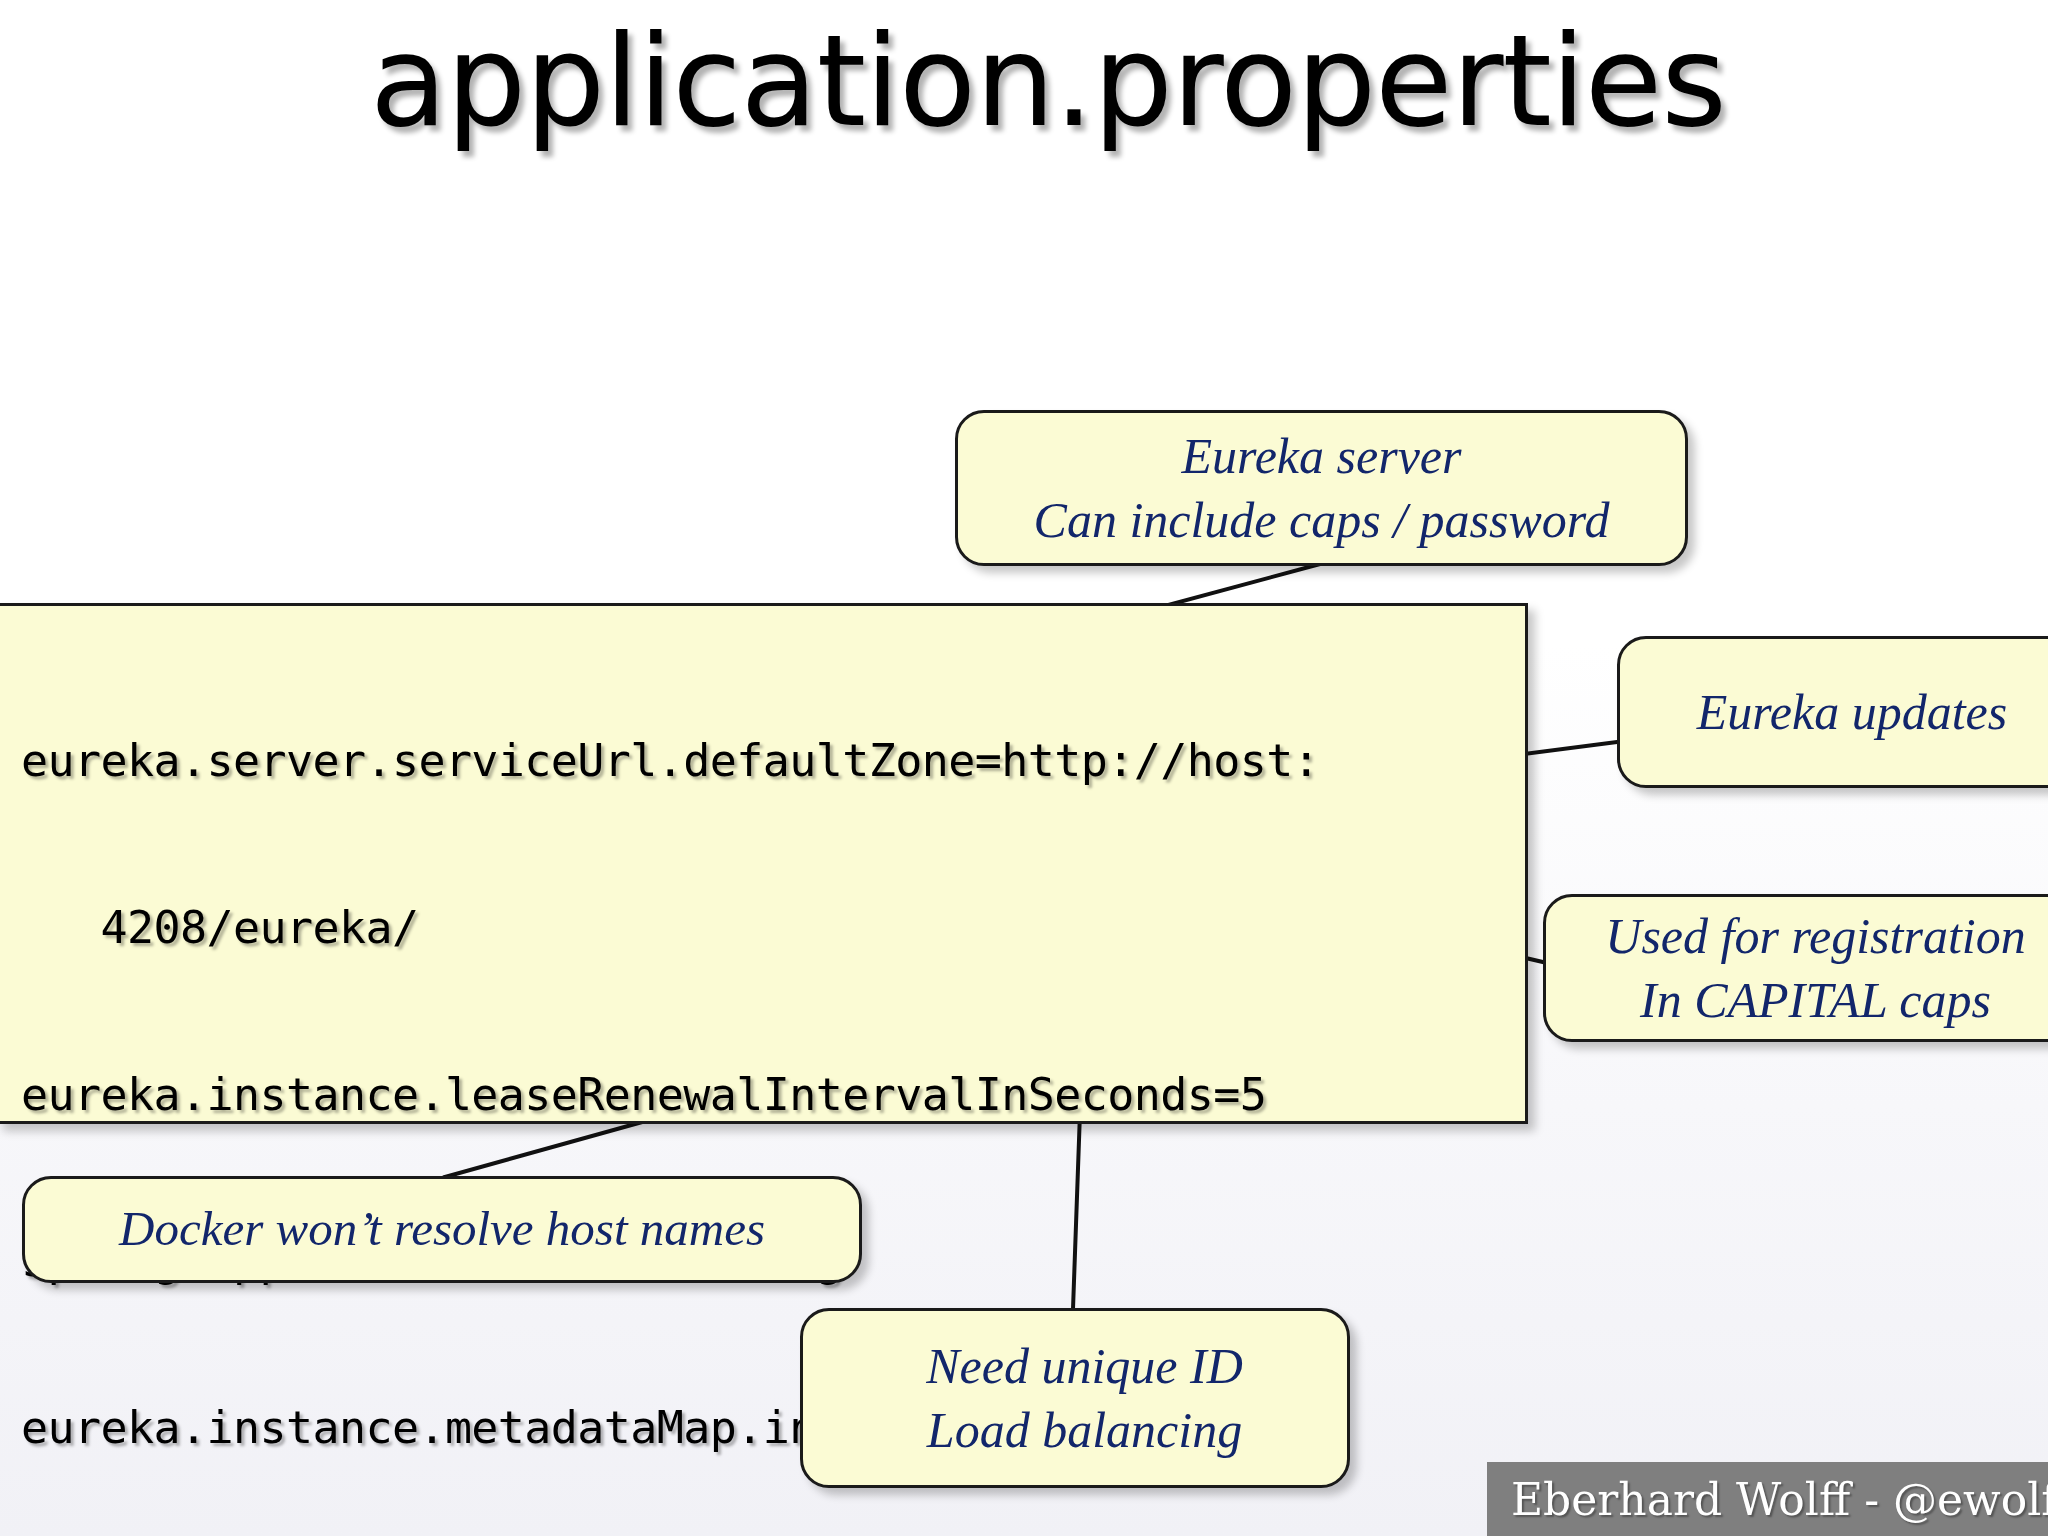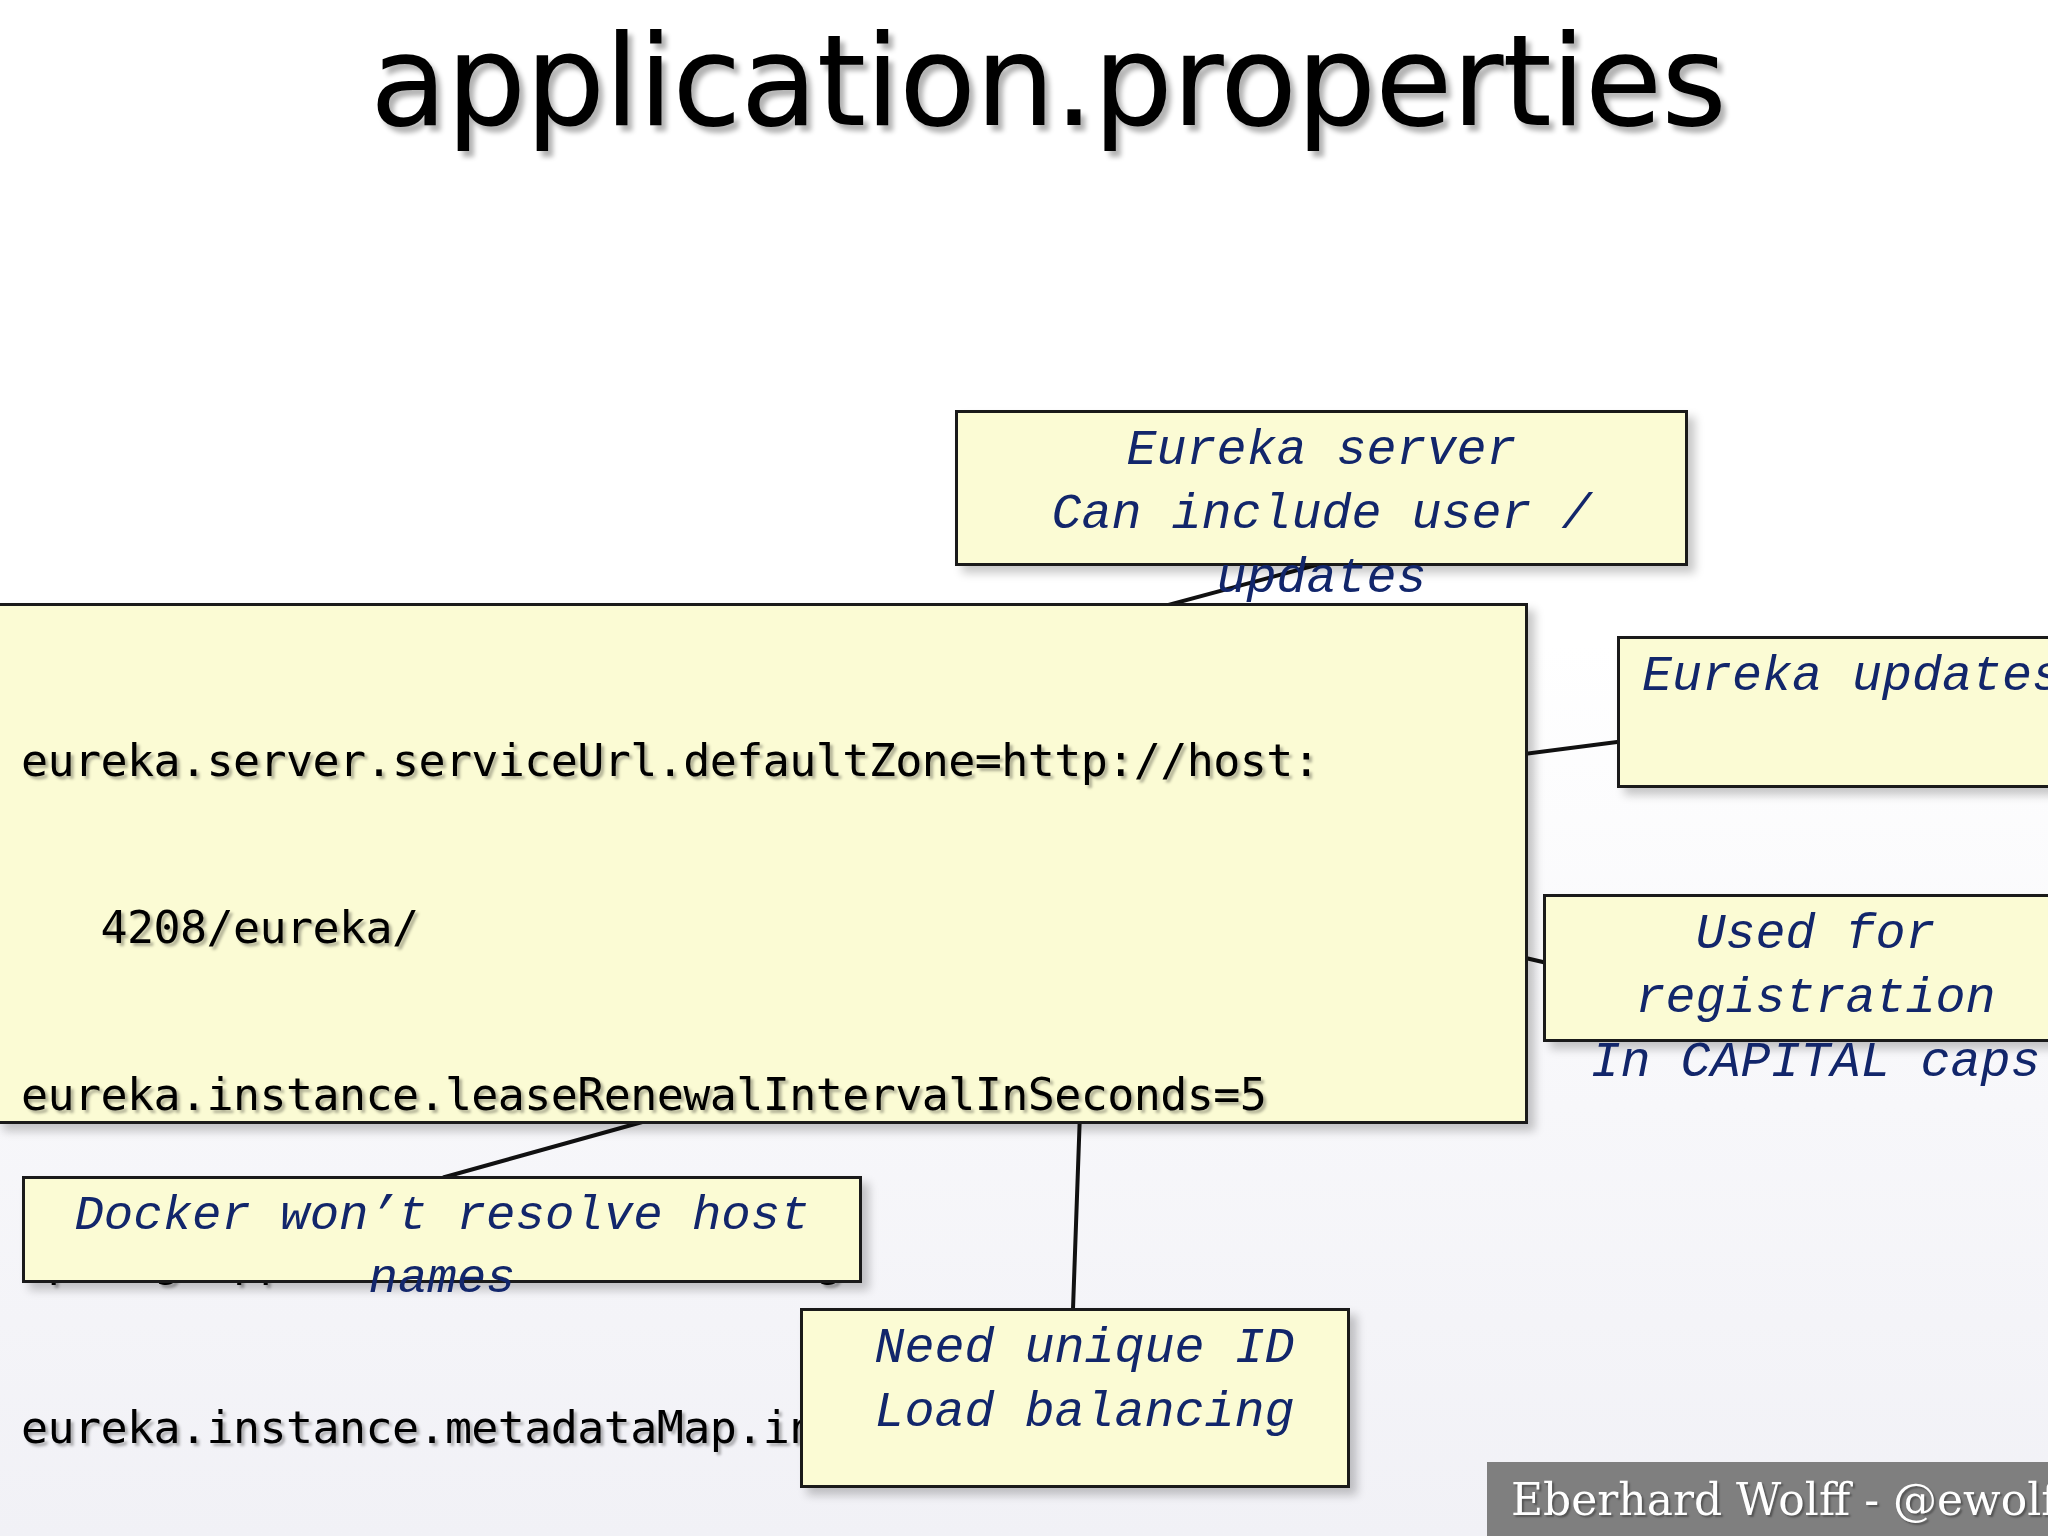--- a/index.html
+++ b/index.html
@@ -63,28 +63,30 @@
     color: #000000;
     text-shadow: 3px 3px 3px rgba(0,0,0,0.30);
     white-space: pre;
     letter-spacing: -0.6px;
   }
   .code-line { display: block; }
 
   
   .callout {
     display: flex;
+    align-items: center;
     justify-content: center;
     text-align: center;
-    font-family: Liberation Mono, monospace;
+    font-family: Liberation Serif, serif;
     font-style: italic;
     font-size: 50px;
     line-height: 1.28;
     color: #12266b;
     padding: 6px 16px;
+    border-radius: 29px;
   }
   .callout span { display: block; width: 100%; }
 
   #callout-eureka-server { left: 955px; top: 410px; width: 733px; height: 156px; }
   #callout-faster-updates { left: 1617px; top: 636px; width: 470px; height: 152px; }
   #callout-registration   { left: 1543px; top: 894px; width: 545px; height: 148px; }
   #callout-docker         { left: 22px;  top: 1176px; width: 840px; height: 107px; }
   #callout-unique-id      { left: 800px; top: 1308px; width: 550px; height: 180px; padding-left: 35px; }
 
   #callout-docker .callout-text { font-size: 49px; }
@@ -144,21 +146,21 @@
       <span class="code-line">spring.application.name=catalog</span>
       <span class="code-line">eureka.instance.metadataMap.instanceId=$</span>
       
       
     </div>
   </div>
 
   <div id="callout-eureka-server" class="panel callout">
     <div class="callout-text">
       <span>Eureka server</span>
-      <span>Can include user / updates</span>
+      <span>Can include caps / password</span>
     </div>
   </div>
 
   <div id="callout-faster-updates" class="panel callout">
     <div class="callout-text">
       <span>Eureka updates</span>
     </div>
   </div>
 
   <div id="callout-registration" class="panel callout">

